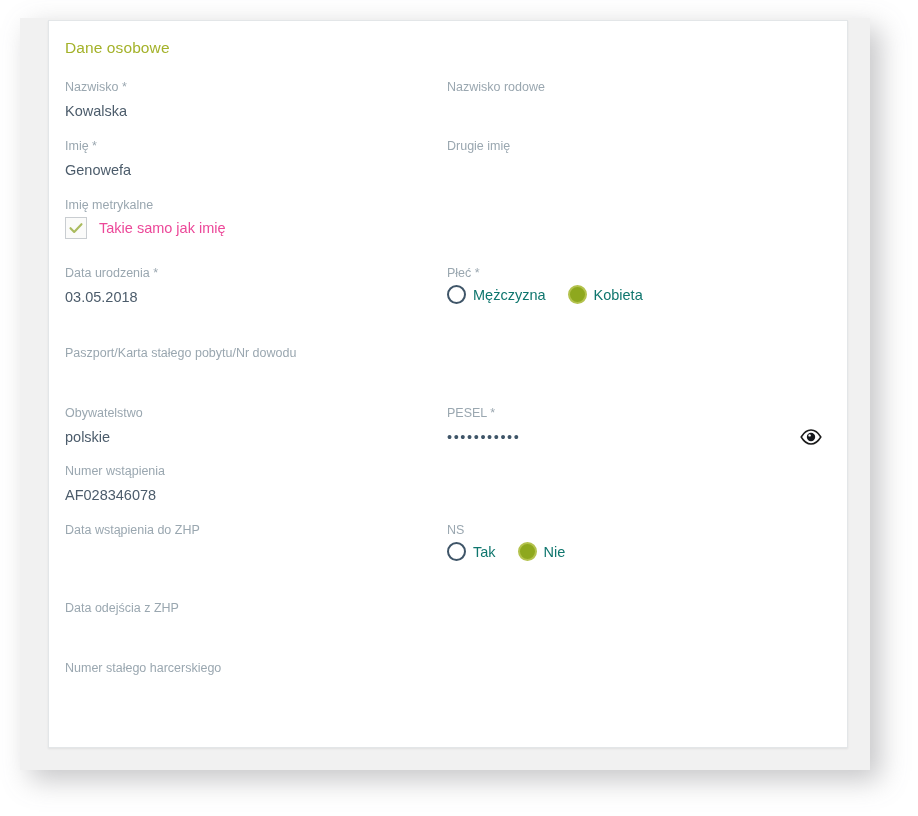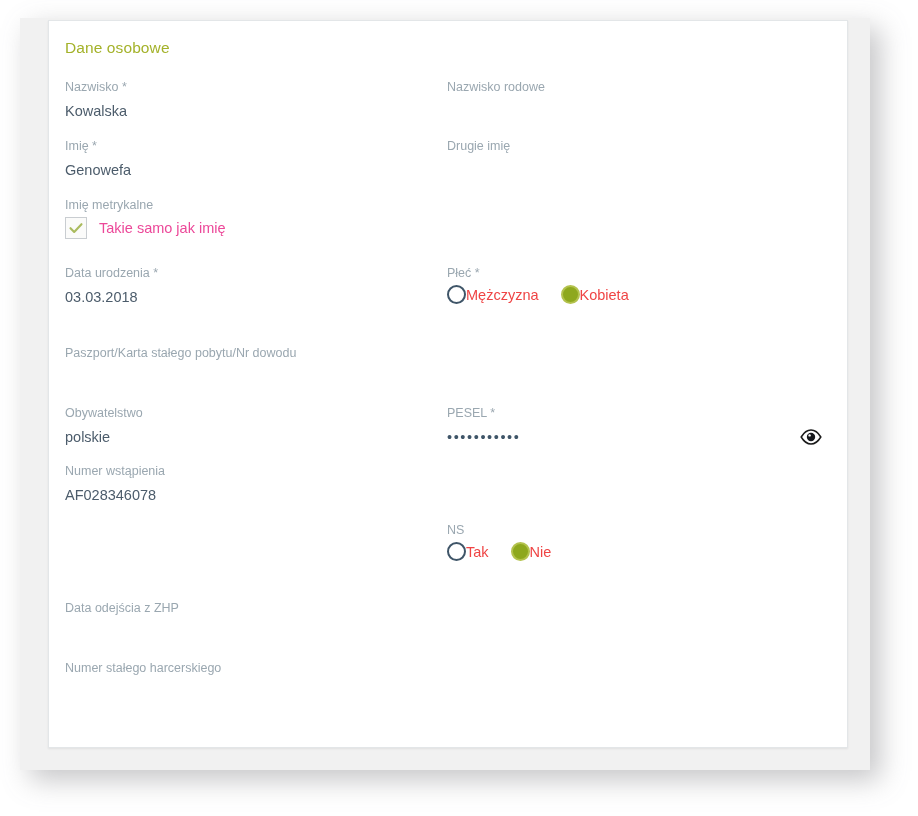--- a/index.html
+++ b/index.html
@@ -158,22 +158,23 @@
   }
   .radio-dot.off {
     border: 2px solid #3f5568;
     background: #ffffff;
   }
   .radio-dot.on {
     border: 2px solid #b3c24d;
     background: #8ea81e;
   }
   .radio-label {
+    margin-left: 7px;
     font-size: 14.5px;
-    color: #ef4444;
+    color: #0f766e;
     white-space: nowrap;
   }
 
   
   .masked-row {
     position: relative;
     margin-top: 6px;
     height: 20px;
   }
   .masked-dots {
@@ -245,21 +246,21 @@
                 </span>
                 <span class="checkbox-label">Takie samo jak imię</span>
               </div>
             </div>
             <div class="col-right"></div>
           </div>
 
           <div class="row" style="height:80px;">
             <div class="col-left">
               <div class="field-label"><span>Data urodzenia</span> <span class="req">*</span></div>
-              <div class="field-value">03.03.2018</div>
+              <div class="field-value">03.05.2018</div>
             </div>
             <div class="col-right">
               <div class="field-label"><span>Płeć</span> <span class="req">*</span></div>
               <div class="radio-group">
                 <span class="radio-item">
                   <span class="radio-dot off"></span>
                   <span class="radio-label">Mężczyzna</span>
                 </span>
                 <span class="radio-item">
                   <span class="radio-dot on"></span>
@@ -299,20 +300,21 @@
           <div class="row" style="height:59px;">
             <div class="col-left">
               <div class="field-label">Numer wstąpienia</div>
               <div class="field-value">AF028346078</div>
             </div>
             <div class="col-right"></div>
           </div>
 
           <div class="row" style="height:78px;">
             <div class="col-left">
+              <div class="field-label">Data wstąpienia do ZHP</div>
             </div>
             <div class="col-right">
               <div class="field-label">NS</div>
               <div class="radio-group">
                 <span class="radio-item">
                   <span class="radio-dot off"></span>
                   <span class="radio-label">Tak</span>
                 </span>
                 <span class="radio-item">
                   <span class="radio-dot on"></span>

